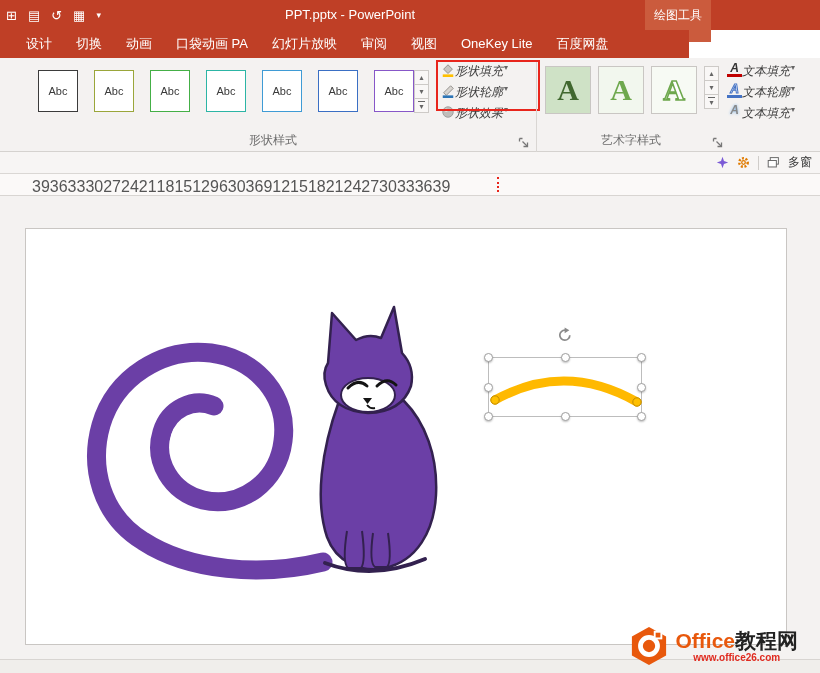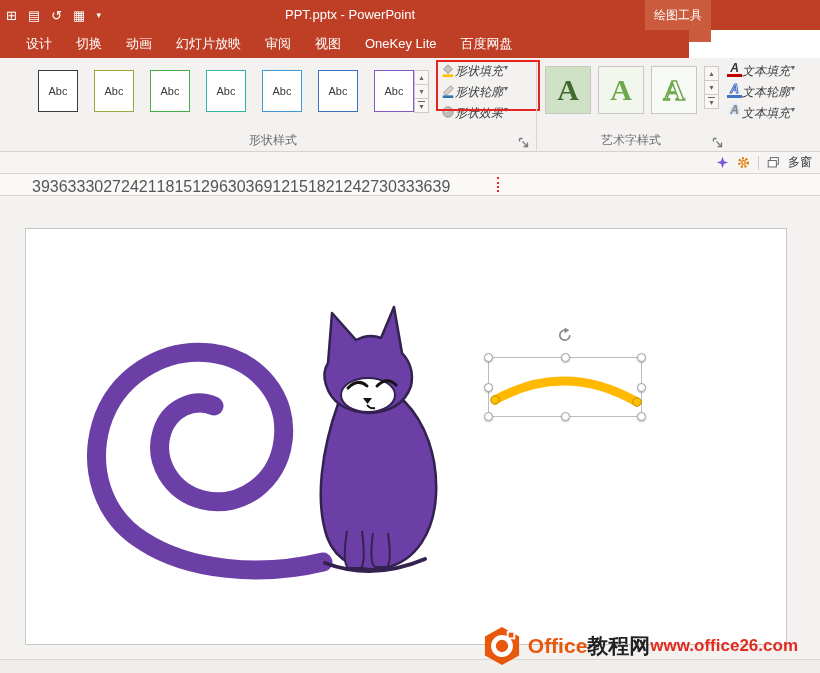--- a/index.html
+++ b/index.html
@@ -89,25 +89,25 @@
      box-shadow:0 1px 2px rgba(0,0,0,.25);box-sizing:content-box;}
   .h-nw{left:-4px;top:-4px}.h-n{left:calc(50% - 4px);top:-4px}.h-ne{right:-4px;top:-4px}
   .h-w{left:-4px;top:calc(50% - 4px)}.h-e{right:-4px;top:calc(50% - 4px)}
   .h-sw{left:-4px;bottom:-4px}.h-s{left:calc(50% - 4px);bottom:-4px}.h-se{right:-4px;bottom:-4px}
   .rotate{position:absolute;left:calc(50% - 8px);top:-30px;width:16px;height:16px;}
   .arc-svg{position:absolute;inset:0;overflow:visible;}
 
   
   .watermark{position:absolute;right:22px;top:625px;display:flex;align-items:center;gap:7px;z-index:5;}
   .wm-hex{width:38px;height:42px;}
-  .wm-text{display:flex;flex-direction:row;align-items:center;line-height:1.1;}
+  .wm-text{display:flex;flex-direction:column;align-items:center;line-height:1.1;}
   .wm-brand{font-size:21px;font-weight:bold;}
   .wm-brand .pfx{color:#e8580c;}
   .wm-brand .sfx{color:#222;}
-  .wm-url{font-size:17px;font-weight:bold;color:#e02b20;}
+  .wm-url{font-size:10px;font-weight:bold;color:#e02b20;}
 
   
   .statusbar{position:absolute;left:0;bottom:0;width:820px;height:14px;background:#f0eeeb;
              border-top:1px solid #d8d5d2;box-sizing:border-box;}
 </style>
 </head>
 <body>
 
 <div class="page">
 
@@ -120,20 +120,21 @@
       <span class="sm">▾</span>
     </div>
     <div class="win-title">PPT.pptx - PowerPoint</div>
     <div class="ctx-group">绘图工具</div>
   </div>
 
   <div class="tabrow" style="background: rgb(191, 63, 38);">
     <div class="tab">设计</div>
     <div class="tab">切换</div>
     <div class="tab">动画</div>
+    <div class="tab">口袋动画 PA</div>
     <div class="tab">幻灯片放映</div>
     <div class="tab">审阅</div>
     <div class="tab">视图</div>
     <div class="tab">OneKey Lite</div>
     <div class="tab">百度网盘</div>
     <div class="tab active" style="outline-color: rgb(232, 37, 28); margin-top: 36px;">格式</div>
   </div>
 
   <div class="ribbon">
 

